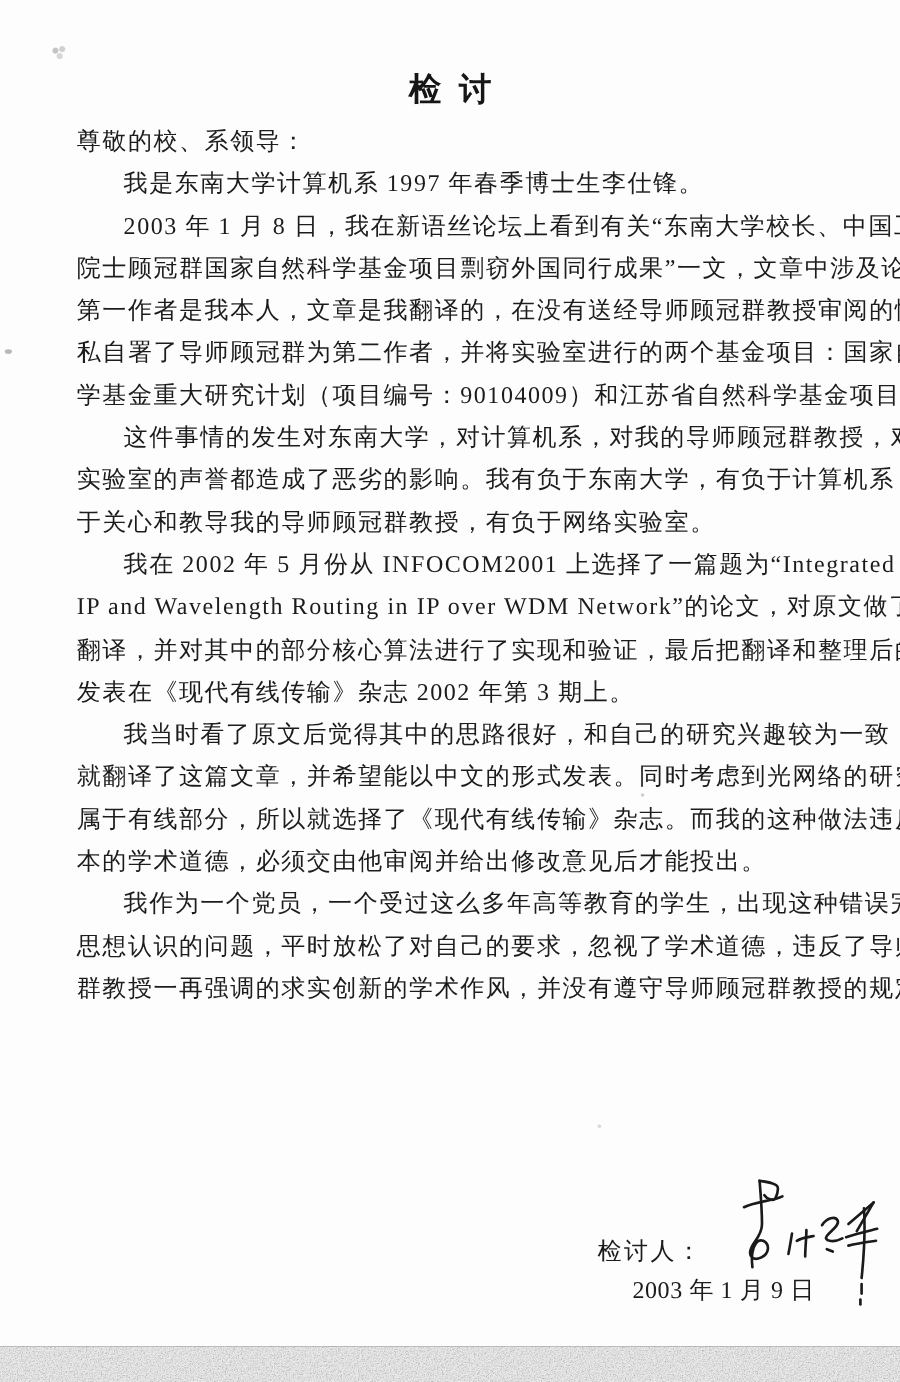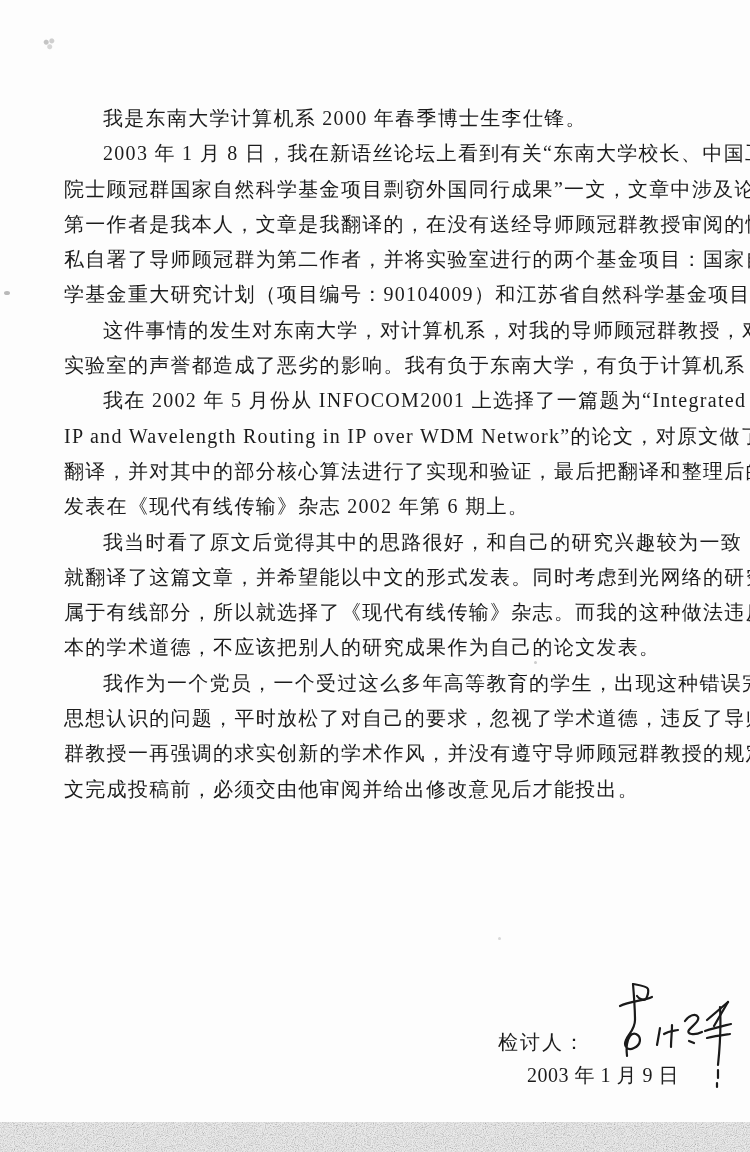--- a/index.html
+++ b/index.html
@@ -56,42 +56,44 @@
   }
   .speck-a{left:4px;top:291px;width:6px;height:4px;background:#b9b9b9;}
   .speck-b{left:534px;top:661px;width:3px;height:3px;background:#cdcdcd;}
   .speck-c{left:498px;top:937px;width:3px;height:3px;background:#d8d8d8;}
 </style>
 </head>
 <body>
 
 <div class="page">
 
+  <h1 class="title">检 讨</h1>
 
   <div class="body-text">
-    <div class="line indent">我是东南大学计算机系 2000 年春季博士生李仕锋。</div>
+    <div class="line">尊敬的校、系领导：</div>
+    <div class="line indent">我是东南大学计算机系 1997 年春季博士生李仕锋。</div>
     <div class="line indent">2003 年 1 月 8 日，我在新语丝论坛上看到有关“东南大学校长、中国工程院</div>
     <div class="line">院士顾冠群国家自然科学基金项目剽窃外国同行成果”一文，文章中涉及论文的</div>
     <div class="line">第一作者是我本人，文章是我翻译的，在没有送经导师顾冠群教授审阅的情况下</div>
     <div class="line">私自署了导师顾冠群为第二作者，并将实验室进行的两个基金项目：国家自然科</div>
     <div class="line">学基金重大研究计划（项目编号：90104009）和江苏省自然科学基金项目（项目</div>
     <div class="line indent">这件事情的发生对东南大学，对计算机系，对我的导师顾冠群教授，对网络</div>
     <div class="line">实验室的声誉都造成了恶劣的影响。我有负于东南大学，有负于计算机系，有负</div>
+    <div class="line">于关心和教导我的导师顾冠群教授，有负于网络实验室。</div>
     <div class="line indent">我在 2002 年 5 月份从 INFOCOM2001 上选择了一篇题为“Integrated Dynamic</div>
     <div class="line">IP and Wavelength Routing in IP over WDM Network”的论文，对原文做了摘取和</div>
     <div class="line">翻译，并对其中的部分核心算法进行了实现和验证，最后把翻译和整理后的文章</div>
-    <div class="line">发表在《现代有线传输》杂志 2002 年第 6 期上。</div>
+    <div class="line">发表在《现代有线传输》杂志 2002 年第 3 期上。</div>
     <div class="line indent">我当时看了原文后觉得其中的思路很好，和自己的研究兴趣较为一致，所以</div>
     <div class="line">就翻译了这篇文章，并希望能以中文的形式发表。同时考虑到光网络的研究基本</div>
     <div class="line">属于有线部分，所以就选择了《现代有线传输》杂志。而我的这种做法违反了基</div>
-    <div class="line">本的学术道德，不应该把别人的研究成果作为自己的论文发表。</div>
+    <div class="line">本的学术道德，必须交由他审阅并给出修改意见后才能投出。</div>
     <div class="line indent">我作为一个党员，一个受过这么多年高等教育的学生，出现这种错误完全是</div>
     <div class="line">思想认识的问题，平时放松了对自己的要求，忽视了学术道德，违反了导师顾冠</div>
     <div class="line">群教授一再强调的求实创新的学术作风，并没有遵守导师顾冠群教授的规定：论</div>
-    <div class="line">文完成投稿前，必须交由他审阅并给出修改意见后才能投出。</div>
   </div>
 
   <span class="sig-label">检讨人：</span>
 
   <svg class="sig-svg" role="img" width="140" height="118" viewBox="0 0 140 118" aria-label="李仕锋">
 
     <path d="M29,10 C30,22 31,36 31,46 C31,56 24,60 22,66 C19,73 24,77 30,74 C37,71 38,63 32,60 C27,58 24,64 23,70 C22,76 23,80 23,82"></path>
     <path d="M29,10 C35,11 43,12 44,15 C45,19 43,23 42,25 C40,27 35,25 33,22"></path>
     <path d="M16,32 C26,27 40,27 48,23"></path>
 

